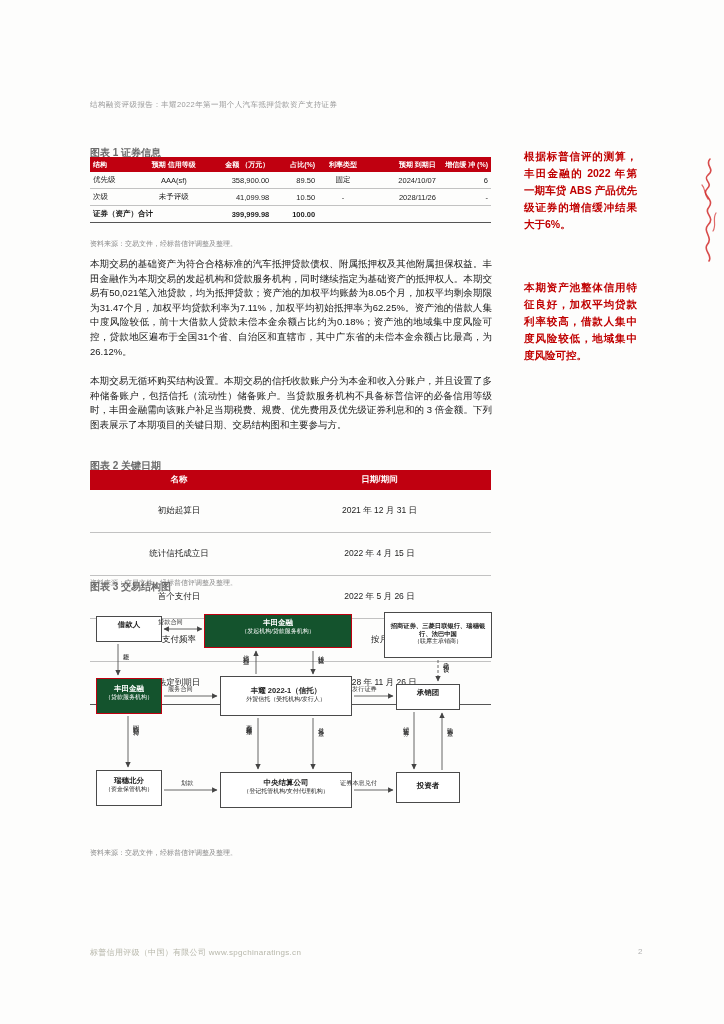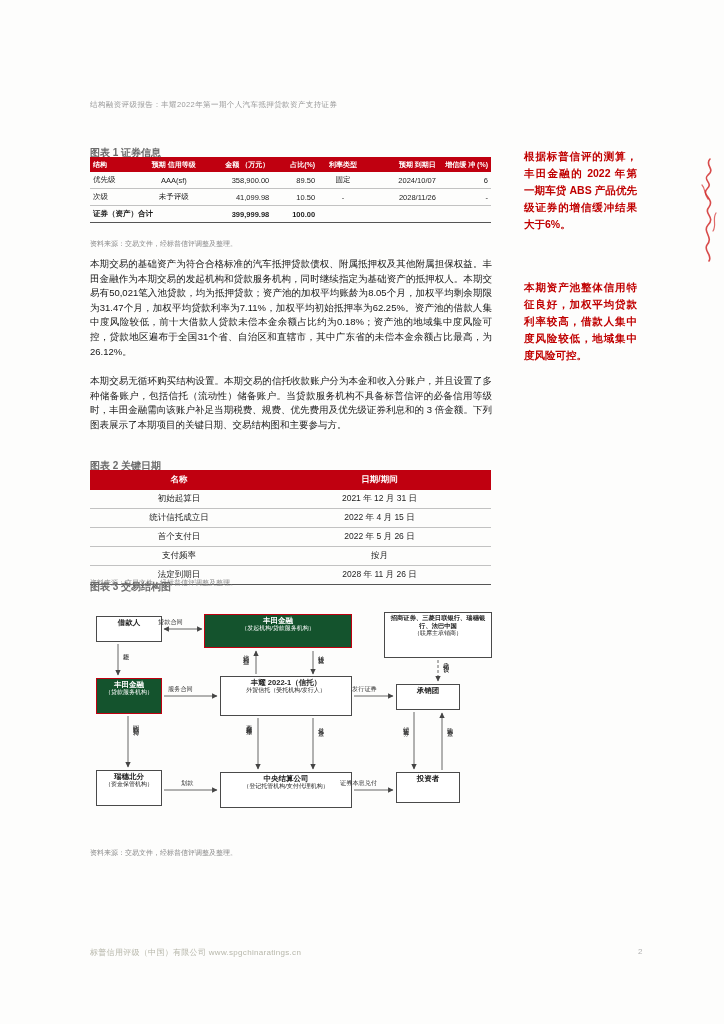--- a/index.html
+++ b/index.html
@@ -32,21 +32,21 @@
   .sec-table td { font-size: 7.5px; padding: 3px 3px; border-bottom: .5px solid #c2c2c2; color: #1c1c1c; }
   .sec-table tr.total td { border-top: 1px solid #555; border-bottom: 1px solid #555; font-weight: bold; }
   .al { text-align: left; } .ac { text-align: center; } .ar { text-align: right; }
 
   .date-table { left: 90px; top: 470px; width: 401px; }
   .date-table th {
     background: #C00010; color: #fff; font-size: 8.5px; font-weight: bold;
     padding: 4px 3px; text-align: center;
   }
   .date-table td {
-    font-size: 8.5px; padding: 3px 3px; text-align: center;
+    font-size: 8.5px; padding: 15px 3px; text-align: center;
     border-bottom: .5px solid #c2c2c2; color: #1c1c1c;
   }
   .date-table tr:last-child td { border-bottom: 1px solid #555; }
 
   
   .para {
     left: 90px; width: 402px; font-size: 9.5px; line-height: 14.6px;
     text-align: justify; color: #161616;
   }
 
@@ -54,22 +54,22 @@
   .side-note {
     left: 524px; width: 113px; color: #C00000; font-weight: bold;
     font-size: 10.5px; line-height: 17px; text-align: justify;
   }
 
   
   .diagram { left: 88px; top: 612px; width: 410px; height: 232px; }
   .diagram svg.wires { position: absolute; left: 0; top: 0; }
   .dbox {
     position: absolute; border: 1px solid #4a4a4a; background: #fff;
-    display: flex; flex-direction: column; align-items: center; justify-content: flex-start;
-    text-align: center; line-height: 1.25; padding: 1px 2px; color: #1c1c1c;
+    display: flex; flex-direction: column; align-items: center; justify-content: flex-end;
+    text-align: center; line-height: 1.25; padding: 12px 2px; color: #1c1c1c;
   }
   .dbox .main { font-weight: bold; font-size: 7.5px; }
   .dbox .sub  { font-size: 6px; }
   .dbox.red { background: #14532d; border-color: #C00010; color: #fff; }
   .alabel { position: absolute; font-size: 6.2px; color: #333; white-space: nowrap; }
   .vlabel { writing-mode: vertical-rl; letter-spacing: 1px; }
 
   
   .margin-mark { left: 698px; top: 155px; }
 </style>

